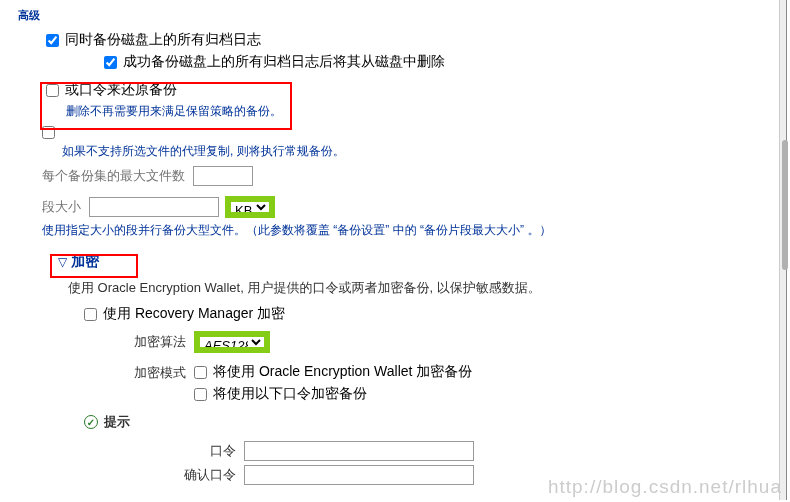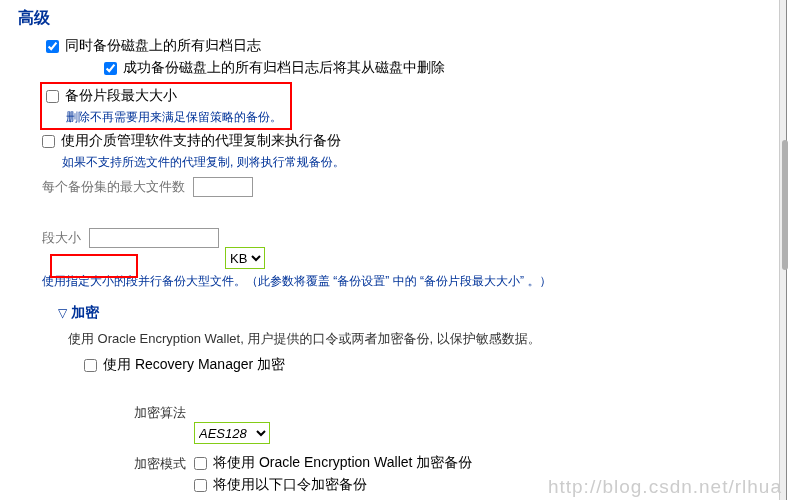--- a/index.html
+++ b/index.html
@@ -14,21 +14,21 @@
     position: relative;
     overflow: hidden;
   }
   .container {
     padding: 4px 18px 10px 24px;
     position: relative;
   }
   .section-title {
     color: #003399;
     font-weight: bold;
-    font-size: 16px;
+    font-size: 11px;
     margin: 4px 0 8px -6px;
   }
   .row {
     margin: 4px 0;
     display: flex;
     align-items: center;
   }
   .indent1 { margin-left: 22px; }
   .indent2 { margin-left: 64px; padding-left: 16px; }
   .indent3 { margin-left: 18px; }
@@ -50,25 +50,24 @@
     color: #737373;
     margin-right: 8px;
   }
   input[type="text"], .num-input {
     border: 1px solid #999;
     height: 20px;
     padding: 2px 4px;
     font-size: 13px;
   }
   select {
-    border: 1px solid #84cc16;
+    border: 6px solid #84cc16;
     height: 22px;
     font-size: 13px;
     background: #fff;
-    margin-top: 40px;
   }
   .seg-row { margin-top: 10px; }
   .seg-desc {
     color: #003399;
     font-size: 12px;
     margin-top: 4px;
     margin-bottom: 8px;
   }
   .seg-desc .quoted { color: #003399; }
   .redbox1 {
@@ -194,27 +193,26 @@
     <span class="opt-label">同时备份磁盘上的所有归档日志</span>
   </div>
 
   <div class="row indent2">
     <input type="checkbox" checked="" style="">
     <span class="opt-label">成功备份磁盘上的所有归档日志后将其从磁盘中删除</span>
   </div>
 
   <div class="row indent1" style="margin-top:10px;">
     <input type="checkbox" style="">
-    <span class="opt-label">备份片段最大大小</span>
+    <span class="opt-label">或口令来还原备份</span>
   </div>
   <span class="desc-link" style="margin-left:42px;">删除不再需要用来满足保留策略的备份。</span>
 
   <div class="row indent3">
     <input type="checkbox" style="">
-    <span class="opt-label">使用介质管理软件支持的代理复制来执行备份</span>
   </div>
   <span class="desc-link" style="margin-left:38px;">如果不支持所选文件的代理复制, 则将执行常规备份。</span>
 
   <div class="row indent3" style="margin-top:6px;">
     <span class="field-label">每个备份集的最大文件数</span>
     <input type="text" class="num-input" style="width: 60px;" value="">
   </div>
 
   <div class="row indent3 seg-row">
     <span class="field-label">段大小</span>
@@ -268,20 +266,24 @@
     </div>
   </div>
 
   <div class="tip-row">
     <span class="tip-icon">✓</span>
     <span class="tip-label">提示</span>
   </div>
 
   <div class="pw-rows">
     <div class="pw-row">
+      <span class="pw-label">口令</span>
+      <input type="text" class="pw-input" value="" style="">
+    </div>
+    <div class="pw-row">
       <span class="pw-label">确认口令</span>
       <input type="text" class="pw-input" value="" style="">
     </div>
   </div>
 
   <div class="redbox1"></div>
   <div class="redbox2"></div>
 
 </div>
 

